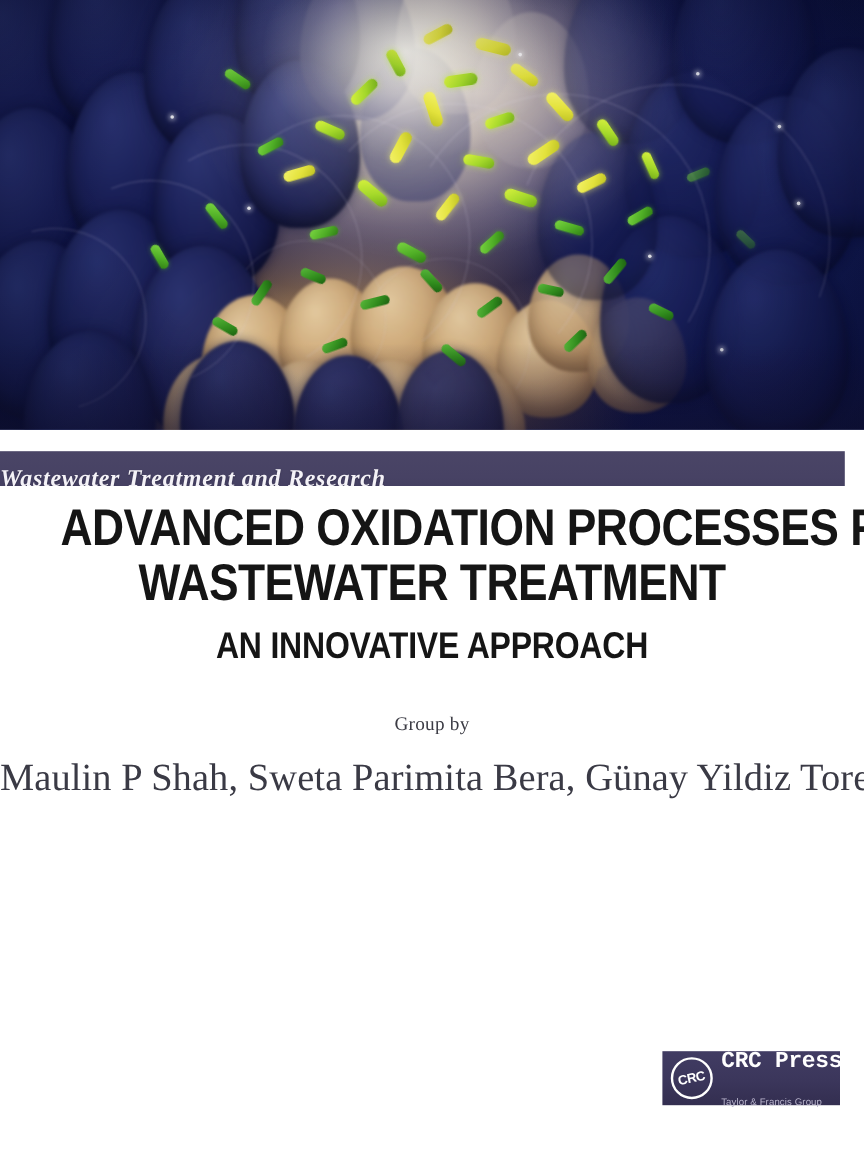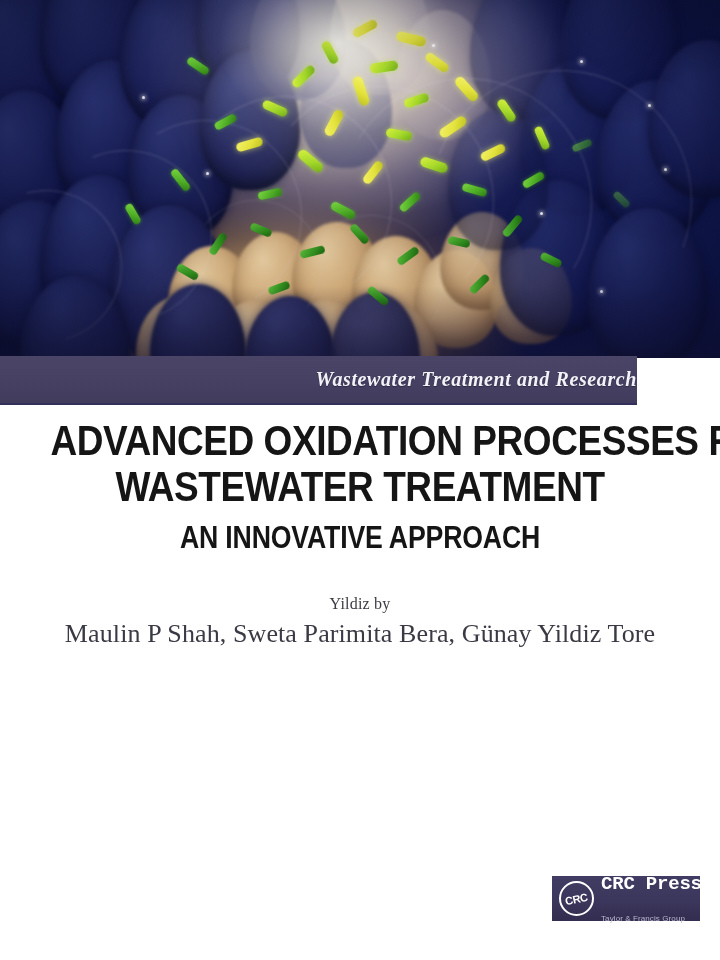--- a/index.html
+++ b/index.html
@@ -112,28 +112,28 @@
   .art-vignette {
     background:
       radial-gradient(ellipse 560px 340px at 50% 45%, rgba(0,0,0,0) 48%, rgba(6,9,32,0.55) 100%),
       linear-gradient(to bottom, rgba(10,14,44,0.18) 0%, rgba(10,14,44,0) 22%, rgba(10,14,44,0) 80%, rgba(22,20,56,0.45) 100%);
   }
 
   
   .series-band {
     position: absolute;
     left: 0;
-    top: 356px;
-    width: 637px;
+    top: 376px;
+    width: 704px;
     height: 47px;
     background: linear-gradient(to bottom, #4a4566 0%, #474264 45%, #413c5c 100%);
     border-bottom: 2px solid #32305a;
     display: flex;
     align-items: center;
-    justify-content: flex-end;
+    justify-content: flex-start;
   }
   .series-title {
     font-family: "Liberation Serif", "DejaVu Serif", serif;
     font-style: italic;
     font-weight: 700;
     font-size: 20px;
     letter-spacing: 0.6px;
     color: #f4f2f7;
     text-shadow: 0 1px 1px rgba(20,18,40,0.5);
     white-space: nowrap;
@@ -188,23 +188,23 @@
     text-align: center;
   }
   .edited-by {
     font-family: "Liberation Serif", "DejaVu Serif", serif;
     font-size: 16px;
     color: #3b3b44;
     letter-spacing: 0.2px;
   }
   .editor-names {
     font-family: "Liberation Serif", "DejaVu Serif", serif;
-    font-size: 26px;
+    font-size: 32px;
     color: #3a3a45;
-    margin-top: 6px;
+    margin-top: 16px;
     letter-spacing: 0.1px;
     white-space: nowrap;
   }
 
   
   .publisher-logo {
     position: absolute;
     left: 552px;
     top: 876px;
     width: 148px;
@@ -391,21 +391,21 @@
 
   <div class="cover-body">
 
     <div class="title-block">
       <div class="title-line">ADVANCED OXIDATION PROCESSES FOR</div>
       <div class="title-line">WASTEWATER TREATMENT</div>
       <div class="subtitle-line">AN INNOVATIVE APPROACH</div>
     </div>
 
     <div class="editor-block">
-      <div class="edited-by">Yildiz by</div>
+      <div class="edited-by">Group by</div>
       <div class="editor-names">Maulin P Shah, Sweta Parimita Bera, Günay Yildiz Tore</div>
     </div>
 
   </div>
 
   <div class="publisher-logo">
     <div class="crc-mark">
       <span class="crc-mark-text">CRC</span>
     </div>
     <div class="logo-text">

